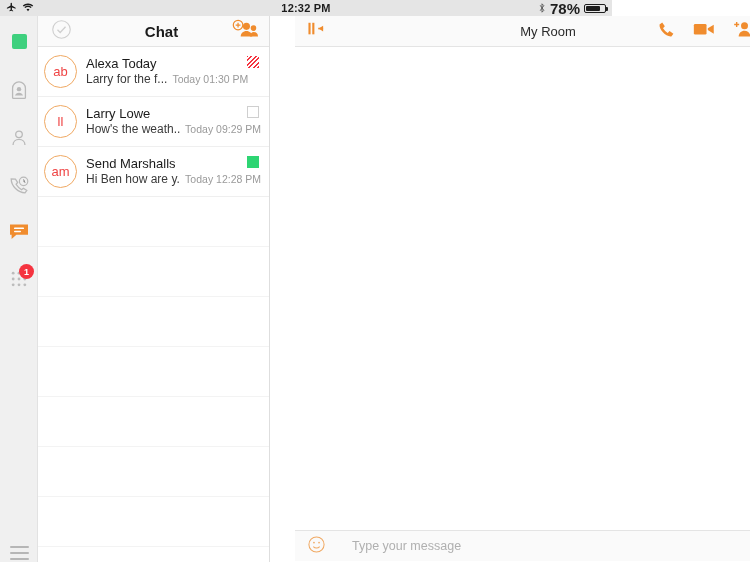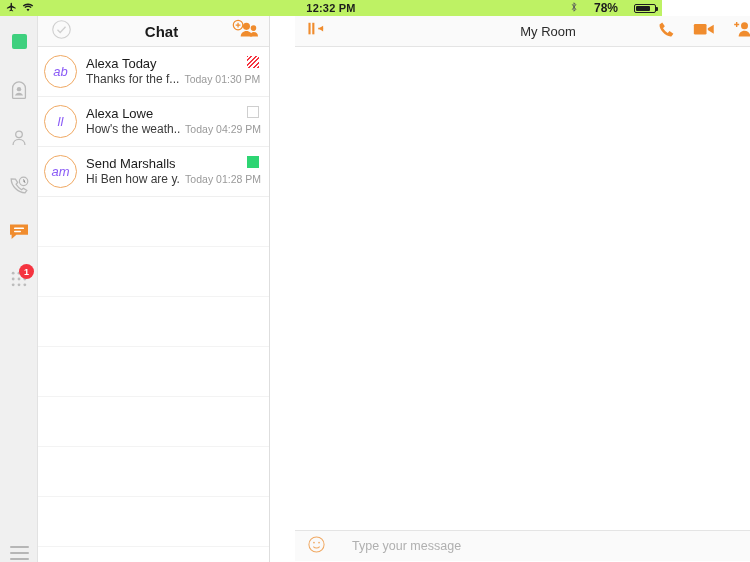--- a/index.html
+++ b/index.html
@@ -6,33 +6,33 @@
   html, body {
     width: 750px; height: 562px;
     font-family: "Liberation Sans", sans-serif;
     background: #ffffff;
     overflow: hidden;
   }
   .app { position: relative; width: 750px; height: 562px; }
 
   
   .statusbar {
-    position: absolute; top: 0; left: 0; width: 662px; height: 16px;
-    background: #bef264;
+    position: absolute; top: 0; left: 0; width: 612px; height: 16px;
+    background: #e5e5e5;
     display: flex; align-items: center;
     font-size: 11px; color: #2b2b2b;
   }
   .sb-left { display: flex; align-items: center; gap: 5px; padding-left: 6px; }
   .sb-center {
     position: absolute; left: 0; right: 0; text-align: center;
     font-size: 11px; font-weight: bold; color: #1d1d1d; letter-spacing: .2px;
   }
   .sb-right {
-    position: absolute; right: 6px; display: flex; align-items: center; gap: 16px;
-    font-size: 12px; font-weight: bold; color: #1d1d1d;
+    position: absolute; right: 6px; display: flex; align-items: center; gap: 4px;
+    font-size: 15px; font-weight: bold; color: #1d1d1d;
   }
   .batt {
     width: 22px; height: 9px; border: 1px solid #1d1d1d; border-radius: 2px;
     position: relative; padding: 1px;
   }
   .batt::after {
     content:""; position: absolute; right: -3px; top: 2.5px;
     width: 2px; height: 4px; background: #1d1d1d; border-radius: 0 1px 1px 0;
   }
   .batt i { display: block; height: 100%; width: 78%; background: #1d1d1d; border-radius: 1px; }
@@ -70,23 +70,23 @@
   }
   .hdr-left { position: absolute; left: 13px; display: flex; align-items: center; }
   .hdr-right { position: absolute; right: 8px; display: flex; align-items: center; }
 
   .row {
     height: 50px; border-bottom: 1px solid #efefef;
     display: flex; align-items: center; padding: 0 8px 0 6px; position: relative;
   }
   .avatar {
     width: 33px; height: 33px; border-radius: 50%;
-    border: 1px solid #f0a963; color: #8b5cf6;
+    border: 1px solid #f0a963; color: #ef4444;
     display: flex; align-items: center; justify-content: center;
-    font-size: 13px; font-style: italic; flex: 0 0 auto;
+    font-size: 13px; flex: 0 0 auto;
   }
   .row-body { margin-left: 9px; flex: 1 1 auto; min-width: 0; }
   .row-name { font-size: 13px; color: #1b1b1b; line-height: 16px; white-space: nowrap; }
   .row-sub { display: flex; align-items: baseline; line-height: 15px; }
   .row-msg {
     font-size: 12px; color: #3a3a3a; white-space: nowrap;
     overflow: hidden; max-width: 112px; text-overflow: clip;
   }
   .row-time { font-size: 10.5px; color: #9a9a9a; margin-left: 5px; white-space: nowrap; }
   .row-status { position: absolute; right: 10px; top: 9px; width: 12px; height: 12px; }
@@ -261,46 +261,46 @@
           </svg>
         </span>
       </div>
     </div>
 
     <div class="row">
       <div class="avatar">ab</div>
       <div class="row-body">
         <div class="row-name">Alexa Today</div>
         <div class="row-sub">
-          <span class="row-msg">Thanks for the f...</span>
+          <span class="row-msg">Larry for the f...</span>
           <span class="row-time">Today 01:30 PM</span>
         </div>
       </div>
       <span class="row-status st-dnd"></span>
     </div>
 
     <div class="row">
       <div class="avatar">ll</div>
       <div class="row-body">
-        <div class="row-name">Alexa Lowe</div>
+        <div class="row-name">Larry Lowe</div>
         <div class="row-sub">
           <span class="row-msg">How's the weath...</span>
-          <span class="row-time">Today 04:29 PM</span>
+          <span class="row-time">Today 09:29 PM</span>
         </div>
       </div>
       <span class="row-status st-offline"></span>
     </div>
 
     <div class="row">
       <div class="avatar">am</div>
       <div class="row-body">
         <div class="row-name">Send Marshalls</div>
         <div class="row-sub">
           <span class="row-msg">Hi Ben how are y...</span>
-          <span class="row-time">Today 01:28 PM</span>
+          <span class="row-time">Today 12:28 PM</span>
         </div>
       </div>
       <span class="row-status st-available"></span>
     </div>
 
     <div>
       <div class="empty-row"></div>
       <div class="empty-row"></div>
       <div class="empty-row"></div>
       <div class="empty-row"></div>

